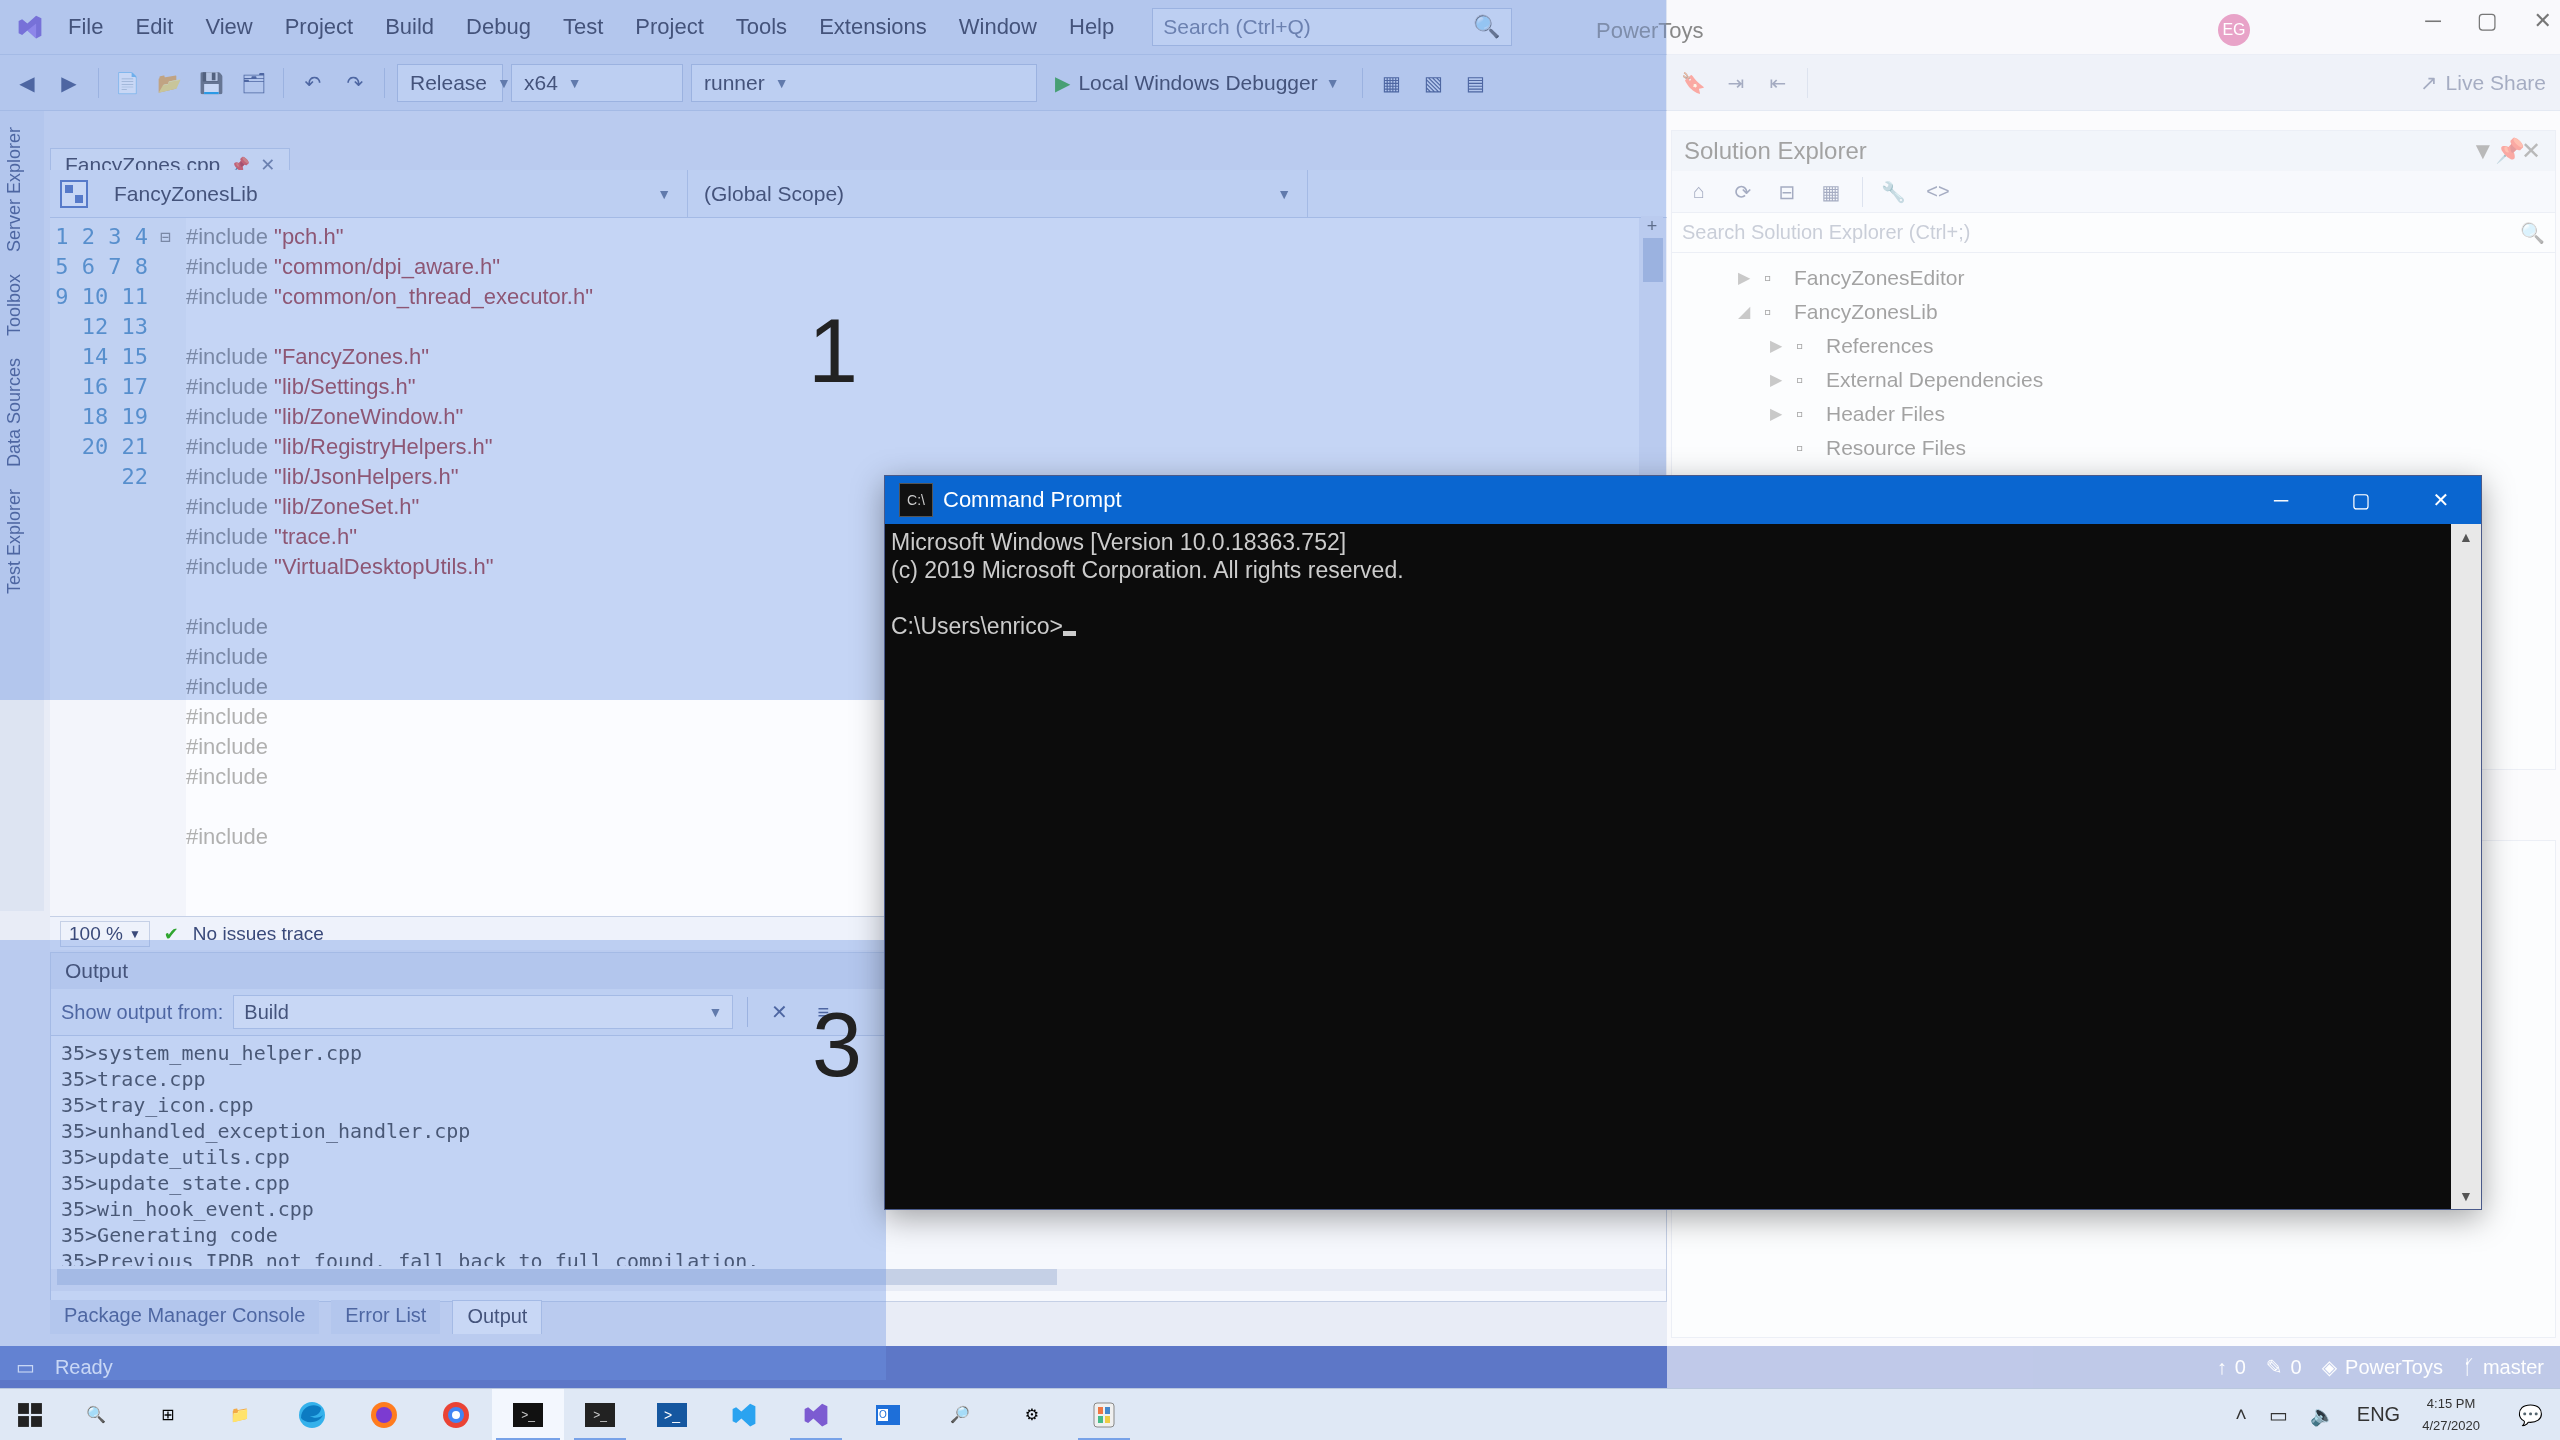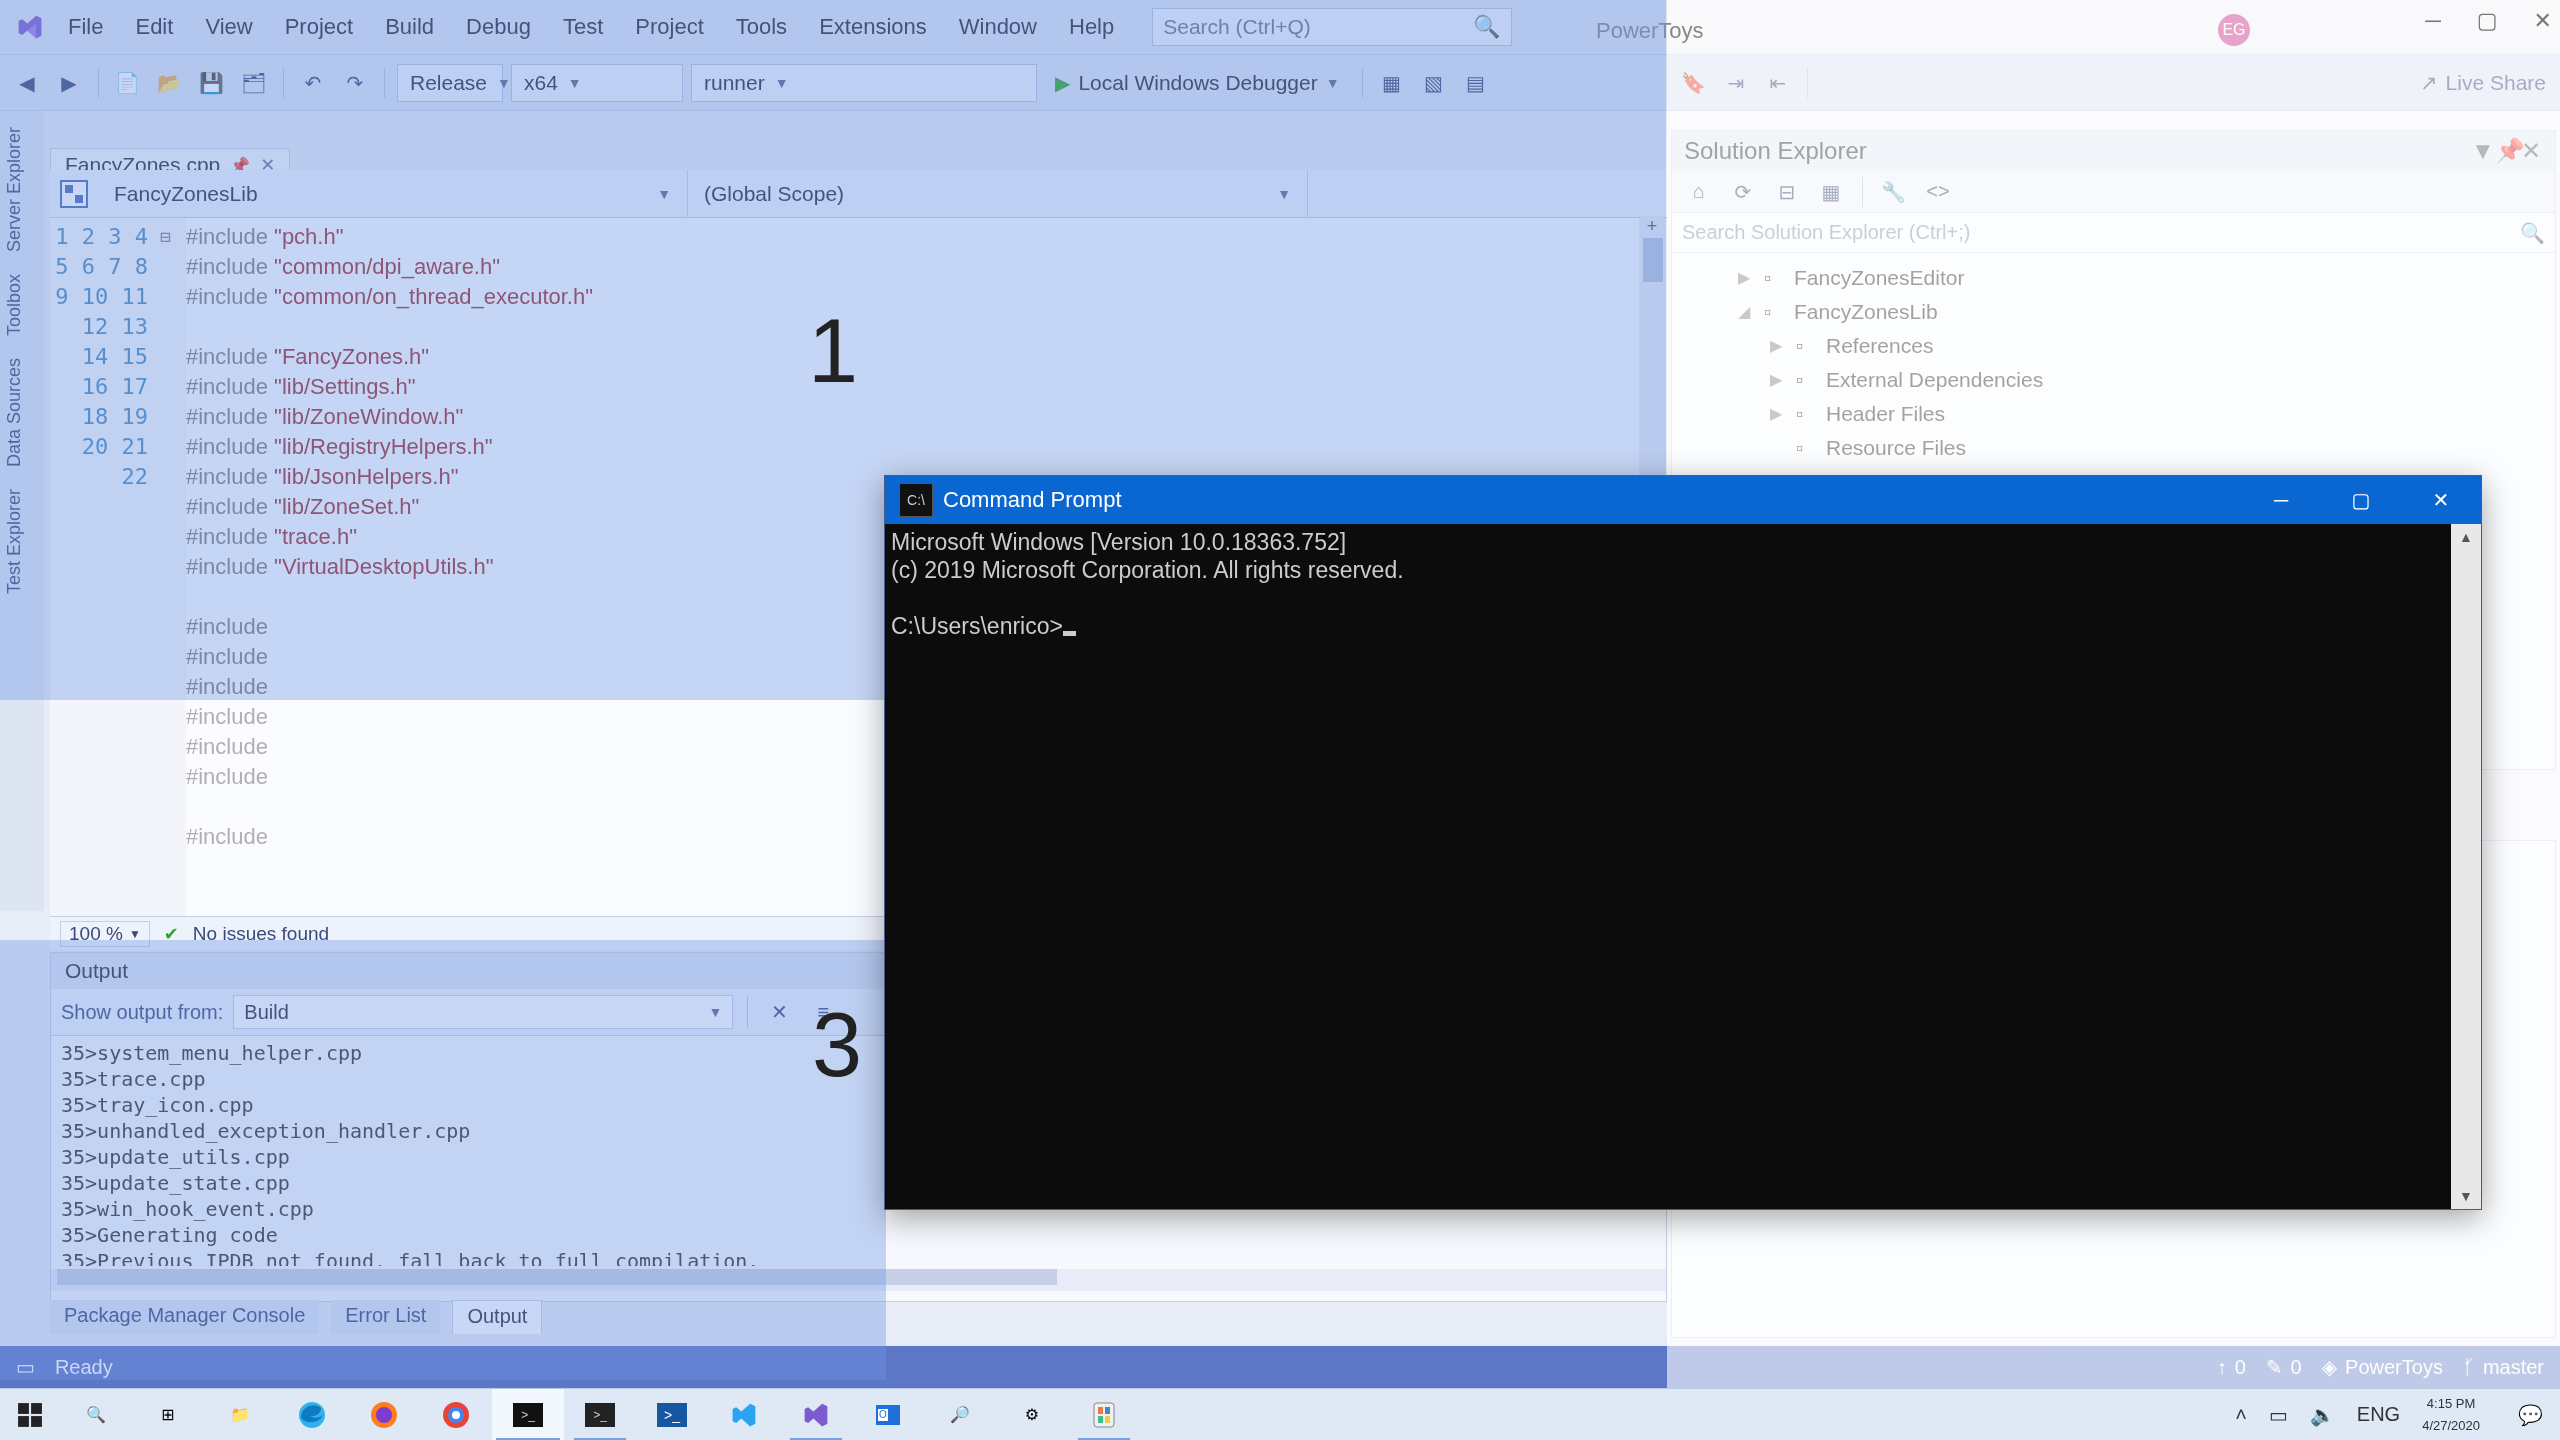--- a/index.html
+++ b/index.html
@@ -293,21 +293,21 @@
     <div class="plus">+</div>
     <div class="thumb"></div>
   </div>
 
   <div class="ed-status">
     <div class="zoom">
         <span>100 %</span>
         <span style="font-size:12px">▼</span>
       </div>
     <span class="ok">✔</span>
-    <span>No issues found</span>
+    <span>No issues trace</span>
   </div>
 
   <div class="out-panel">
     <div class="out-title">Output</div>
     <div class="out-toolbar">
       <span>Show output from:</span>
       <div class="combo">
           <span>Build</span>
           <span class="arrow">▼</span>
         </div>

